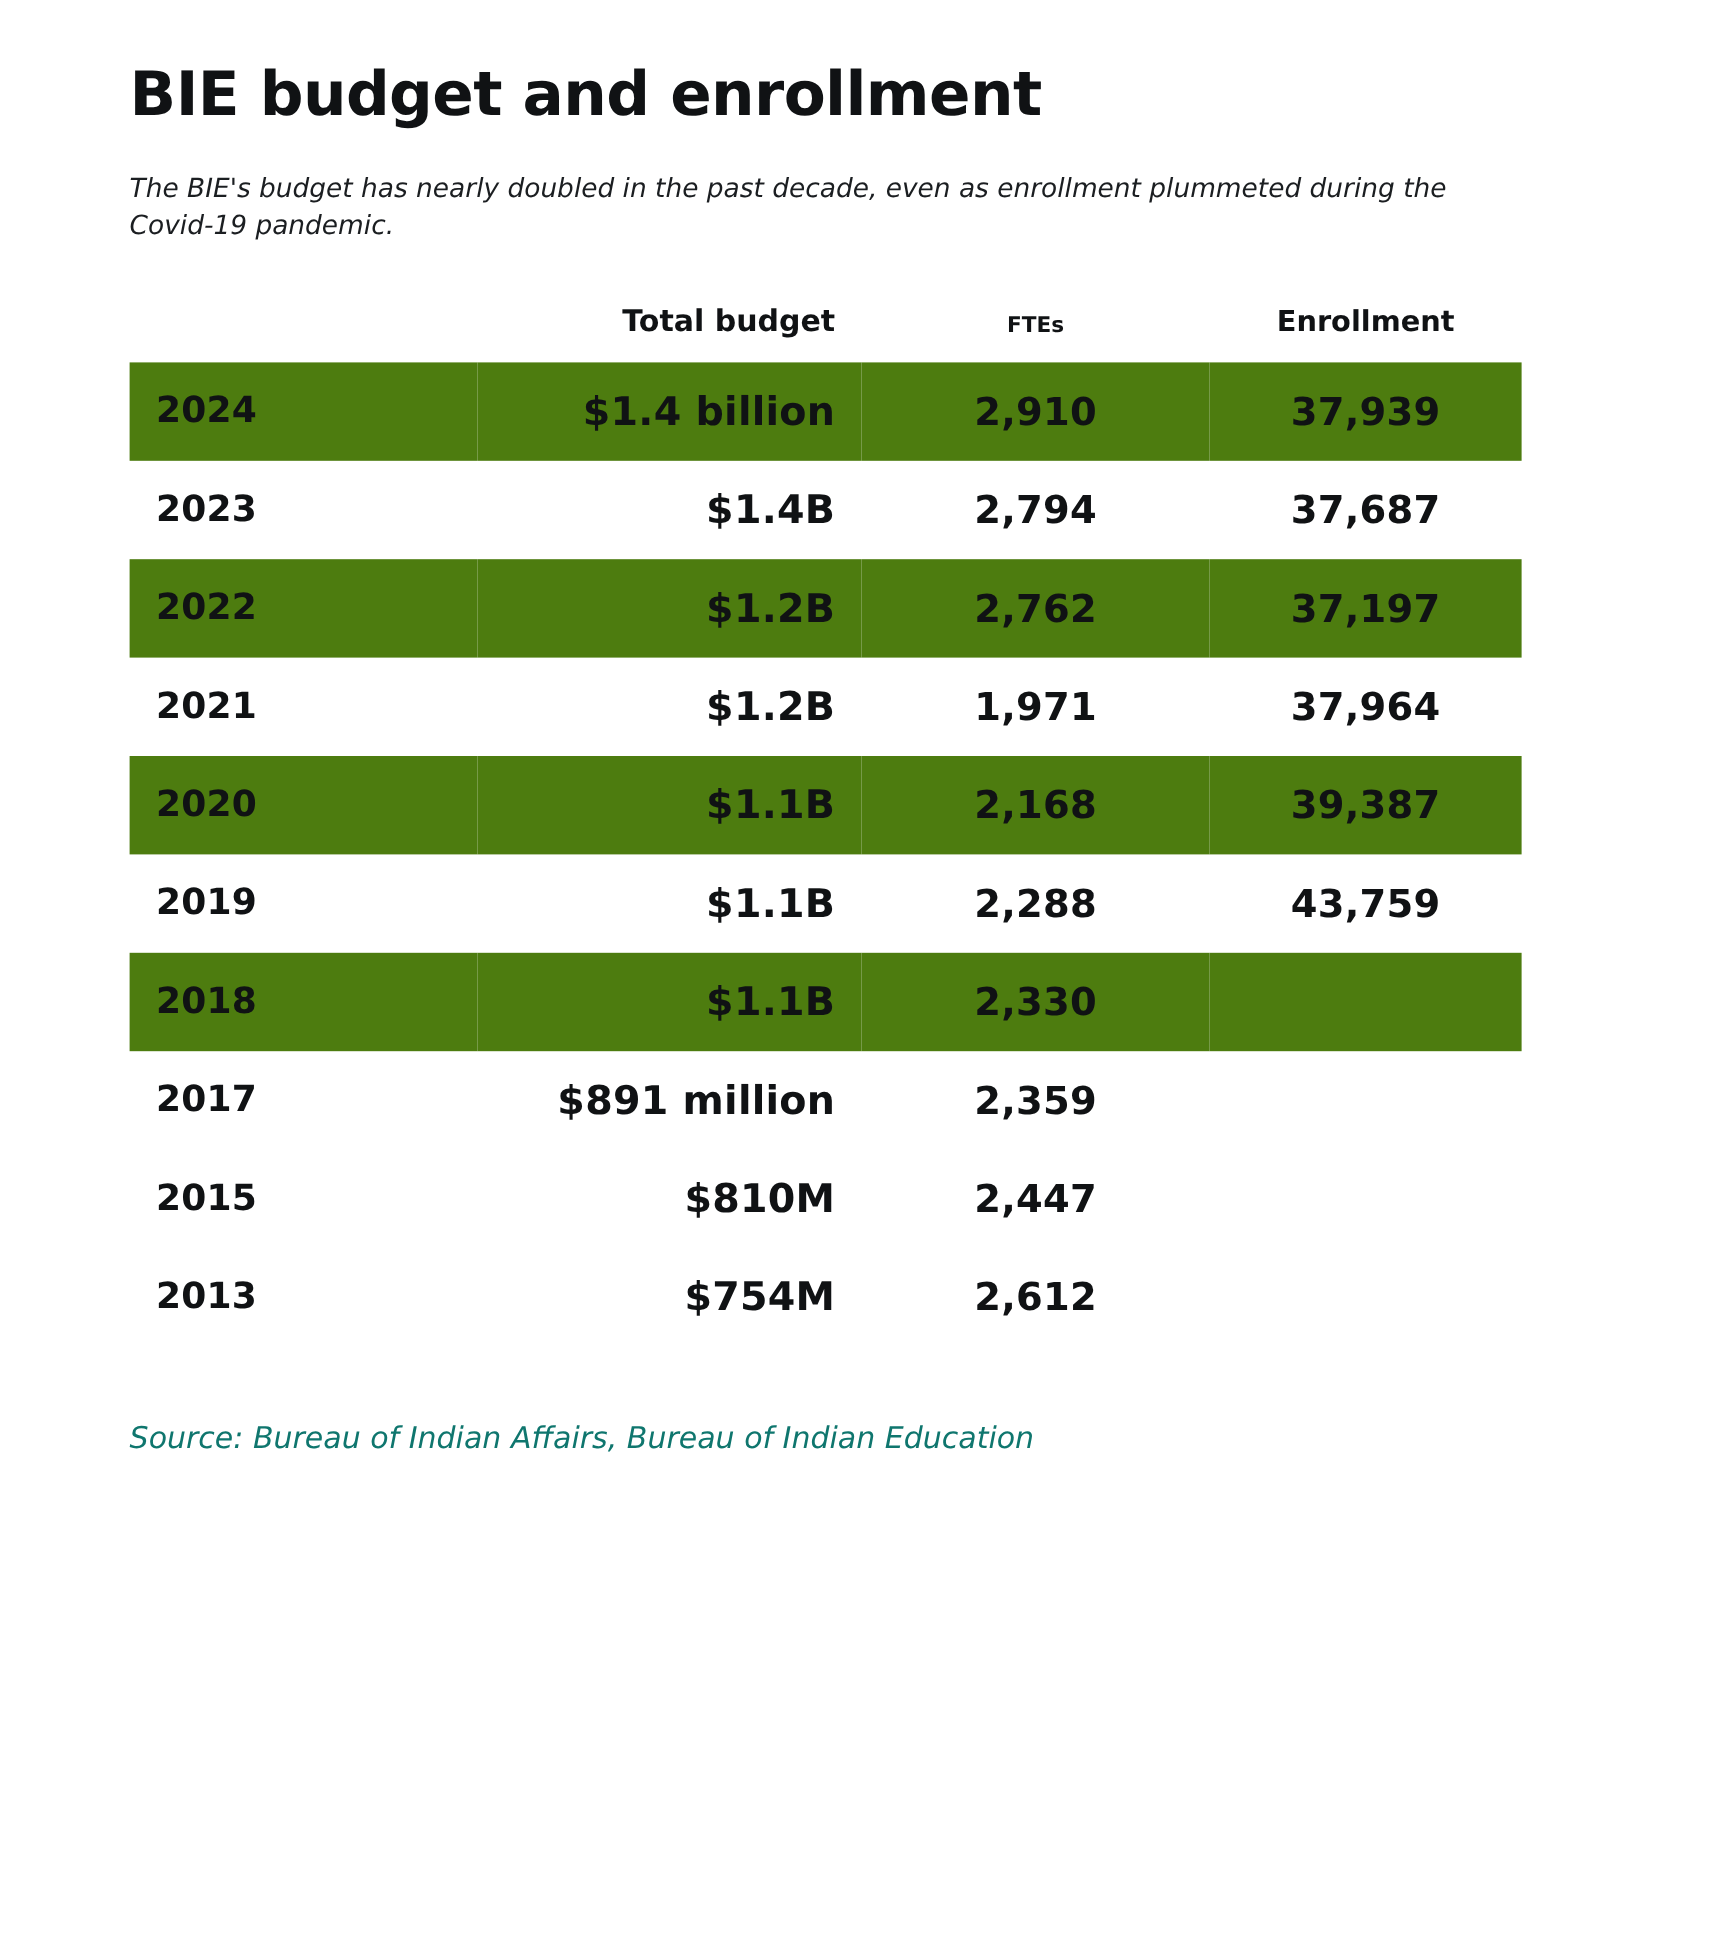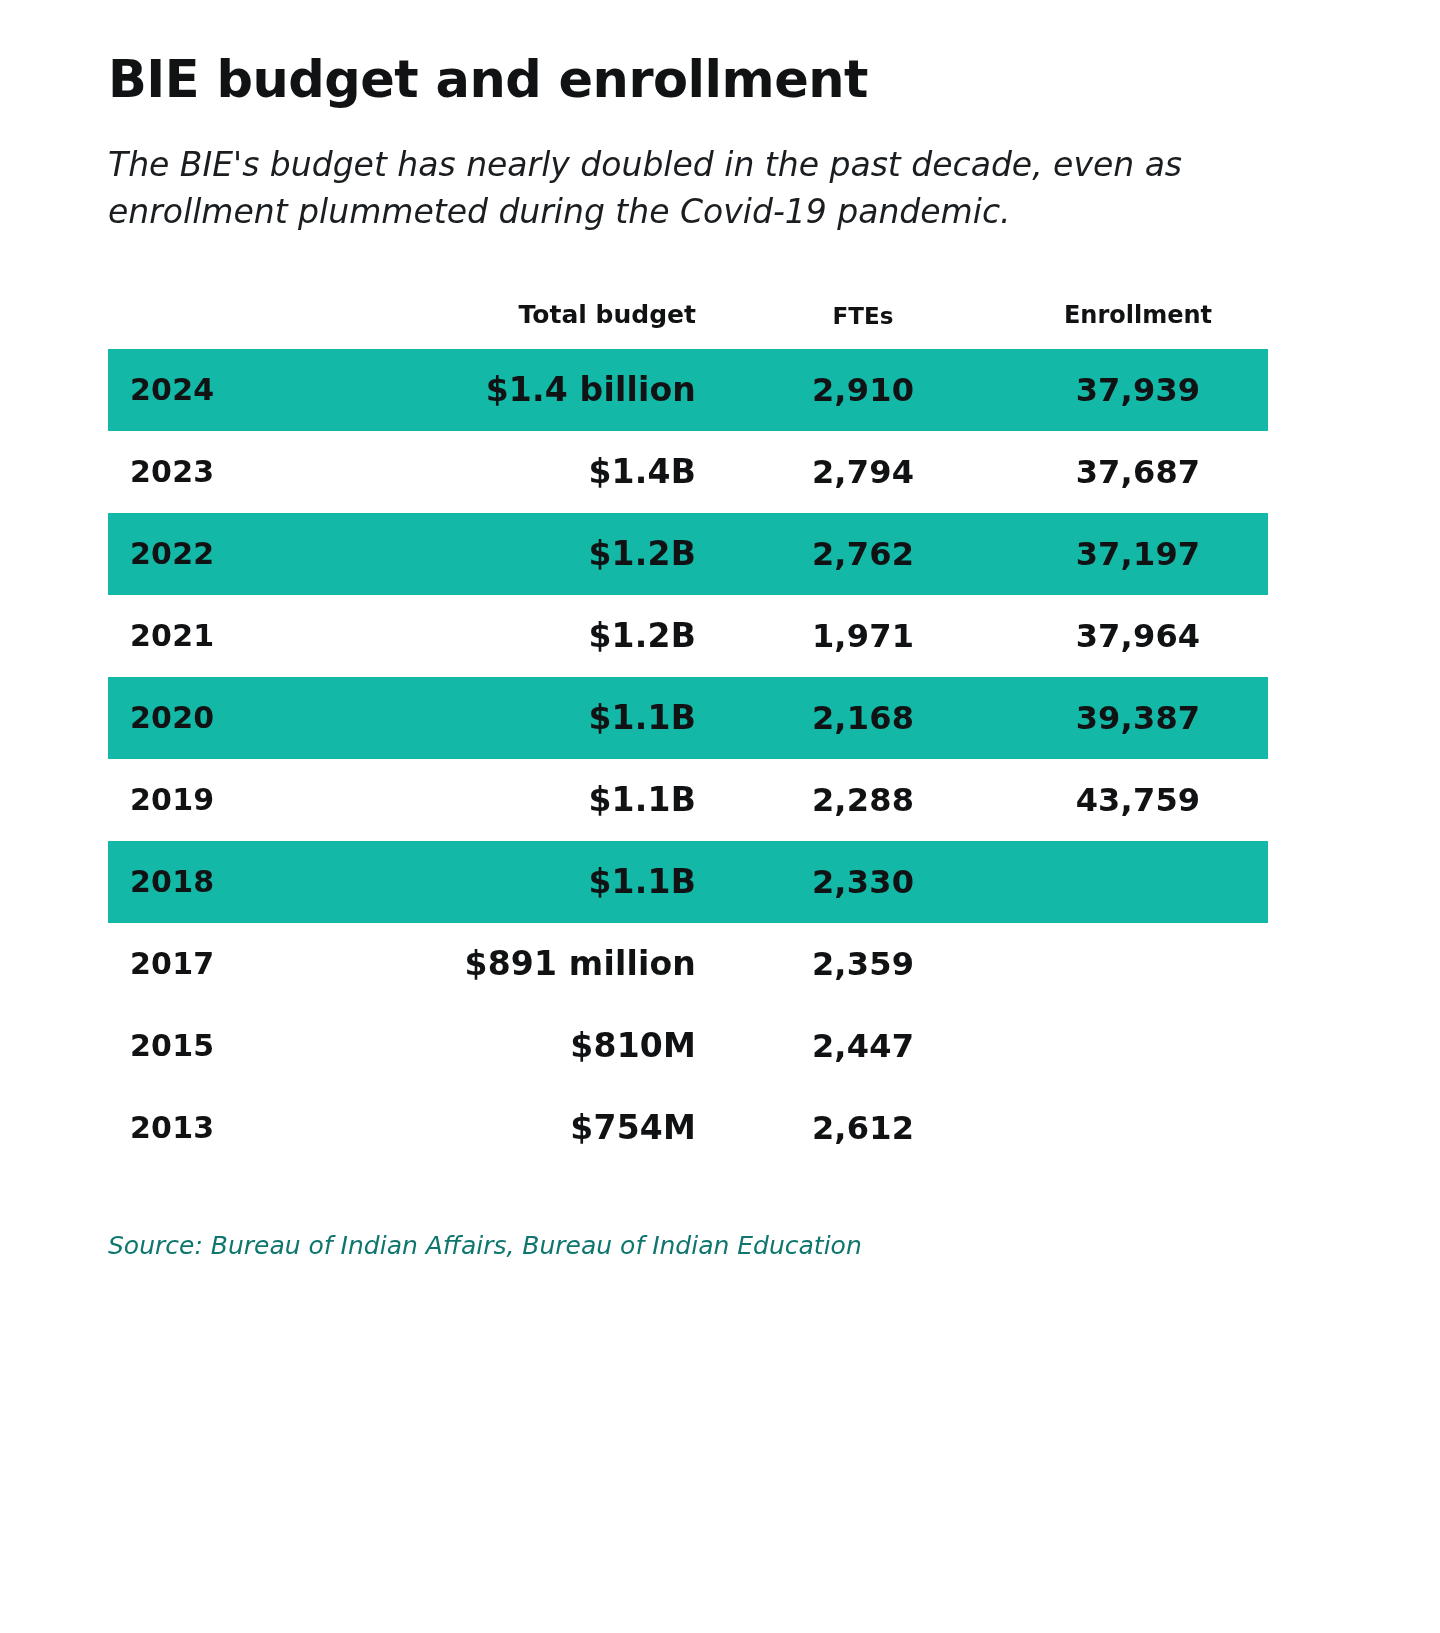--- a/index.html
+++ b/index.html
@@ -22,49 +22,49 @@
   }
   .title {
     font-size: 51px;
     font-weight: bold;
     letter-spacing: -0.5px;
     line-height: 1.1;
     margin: 0 0 34px 0;
     color: #101214;
   }
   .subtitle {
-    font-size: 33px;
+    font-size: 22px;
     font-style: italic;
     line-height: 1.42;
     color: #1b1e21;
-    margin: 0 0 64px 0;
+    margin: 0 0 48px 0;
     max-width: 1120px;
   }
   table.data-table {
     border-collapse: collapse;
     width: 1160px;
     table-layout: fixed;
   }
   table.data-table col.c-year   { width: 290px; }
   table.data-table col.c-budget { width: 320px; }
   table.data-table col.c-ftes   { width: 290px; }
   table.data-table col.c-enroll { width: 260px; }
   thead th {
     font-size: 25px;
     font-weight: bold;
     padding: 0 0 20px 0;
     color: #101214;
     vertical-align: bottom;
   }
   th.h-year   { text-align: left; }
   th.h-budget { text-align: right; padding-right: 22px; }
-  th.h-ftes   { text-align: center; font-size: 23px; }
+  th.h-ftes   { text-align: center; font-size: 18px; }
   th.h-enroll { text-align: center; font-size: 24px; }
   tbody tr { height: 82px; }
-  tbody tr.alt { background: #14b8a6; }
+  tbody tr.alt { background: #4d7c0f; }
   tbody td {
     font-size: 31px;
     font-weight: bold;
     color: #101214;
     letter-spacing: 0.2px;
   }
   td.year {
     text-align: left;
     padding-left: 22px;
     font-size: 30px;

